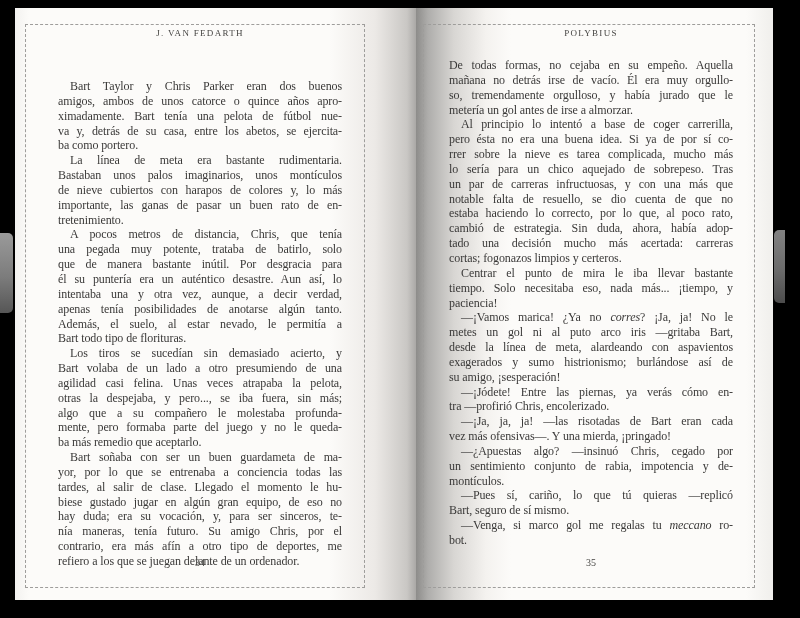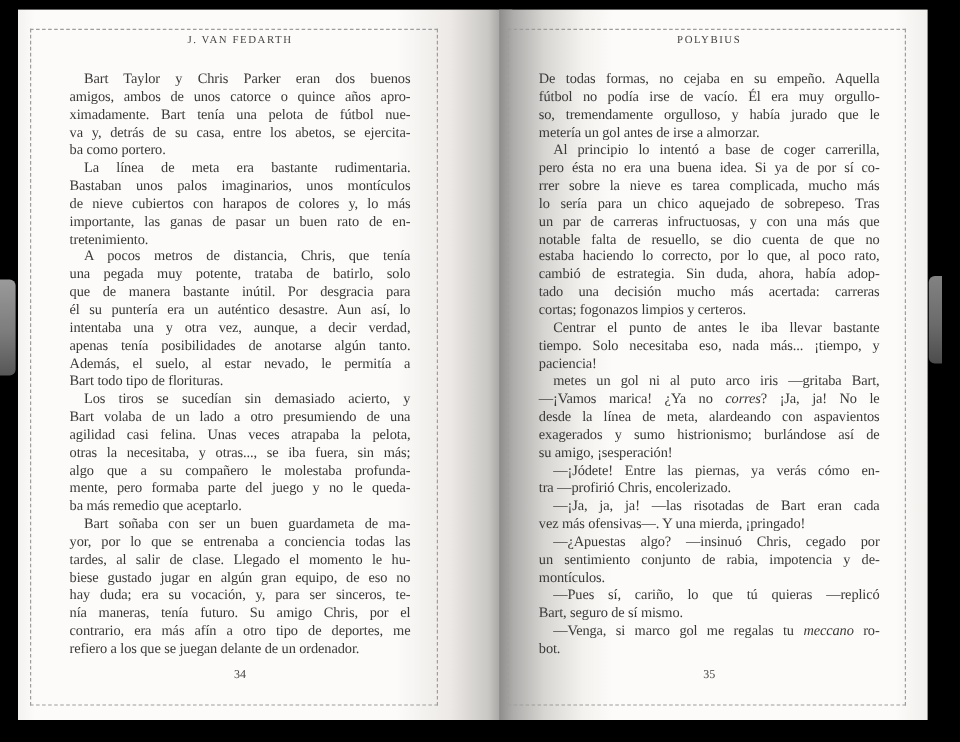--- a/index.html
+++ b/index.html
@@ -59,21 +59,21 @@
 
   .text-col {
     position: absolute;
     top: 50px;
     width: 284px;
     font-size: 12px;
     line-height: 14.85px;
     letter-spacing: -0.1px;
     color: #3a3938;
   }
-  .page.left .text-col { left: 43px; }
+  .page.left .text-col { left: 43px; margin-top: 21px; }
   .page.right .text-col { left: 33px; }
 
   .para { margin: 0; }
   .line {
     text-align: justify;
     text-align-last: justify;
     white-space: nowrap;
     overflow: visible;
   }
   .line.end { text-align-last: left; }
@@ -140,21 +140,21 @@
           <div class="line">él su puntería era un auténtico desastre. Aun así, lo</div>
           <div class="line">intentaba una y otra vez, aunque, a decir verdad,</div>
           <div class="line">apenas tenía posibilidades de anotarse algún tanto.</div>
           <div class="line">Además, el suelo, al estar nevado, le permitía a</div>
           <div class="line end">Bart todo tipo de florituras.</div>
         </div>
         <div class="para indent">
           <div class="line">Los tiros se sucedían sin demasiado acierto, y</div>
           <div class="line">Bart volaba de un lado a otro presumiendo de una</div>
           <div class="line">agilidad casi felina. Unas veces atrapaba la pelota,</div>
-          <div class="line">otras la necesitaba, y otras..., se iba fuera, sin más;</div>
+          <div class="line">otras la despejaba, y pero..., se iba fuera, sin más;</div>
           <div class="line">algo que a su compañero le molestaba profunda-</div>
           <div class="line">mente, pero formaba parte del juego y no le queda-</div>
           <div class="line end">ba más remedio que aceptarlo.</div>
         </div>
         <div class="para indent">
           <div class="line">Bart soñaba con ser un buen guardameta de ma-</div>
           <div class="line">yor, por lo que se entrenaba a conciencia todas las</div>
           <div class="line">tardes, al salir de clase. Llegado el momento le hu-</div>
           <div class="line">biese gustado jugar en algún gran equipo, de eso no</div>
           <div class="line">hay duda; era su vocación, y, para ser sinceros, te-</div>
@@ -165,44 +165,44 @@
       </div>
     <div class="page-number">34</div>
   </div>
 
   <div class="page right">
     <div class="frame"></div>
     <div class="running-header">POLYBIUS</div>
     <div class="text-col">
         <div class="para">
           <div class="line">De todas formas, no cejaba en su empeño. Aquella</div>
-          <div class="line">fútbol no podía irse de vacío. Él era muy orgullo-</div>
+          <div class="line">mañana no detrás irse de vacío. Él era muy orgullo-</div>
           <div class="line">so, tremendamente orgulloso, y había jurado que le</div>
           <div class="line end">metería un gol antes de irse a almorzar.</div>
         </div>
         <div class="para indent">
           <div class="line">Al principio lo intentó a base de coger carrerilla,</div>
           <div class="line">pero ésta no era una buena idea. Si ya de por sí co-</div>
           <div class="line">rrer sobre la nieve es tarea complicada, mucho más</div>
           <div class="line">lo sería para un chico aquejado de sobrepeso. Tras</div>
           <div class="line">un par de carreras infructuosas, y con una más que</div>
           <div class="line">notable falta de resuello, se dio cuenta de que no</div>
           <div class="line">estaba haciendo lo correcto, por lo que, al poco rato,</div>
           <div class="line">cambió de estrategia. Sin duda, ahora, había adop-</div>
           <div class="line">tado una decisión mucho más acertada: carreras</div>
           <div class="line end">cortas; fogonazos limpios y certeros.</div>
         </div>
         <div class="para indent">
-          <div class="line">Centrar el punto de antes le iba llevar bastante</div>
+          <div class="line">Centrar el punto de mira le iba llevar bastante</div>
           <div class="line">tiempo. Solo necesitaba eso, nada más... ¡tiempo, y</div>
           <div class="line end">paciencia!</div>
         </div>
         <div class="para indent">
+          <div class="line">—¡Vamos marica! ¿Ya no <i>corres</i>? ¡Ja, ja! No le</div>
           <div class="line">metes un gol ni al puto arco iris —gritaba Bart,</div>
-          <div class="line">—¡Vamos marica! ¿Ya no <i>corres</i>? ¡Ja, ja! No le</div>
           <div class="line">desde la línea de meta, alardeando con aspavientos</div>
           <div class="line">exagerados y sumo histrionismo; burlándose así de</div>
           <div class="line end">su amigo, ¡sesperación!</div>
         </div>
         <div class="para indent">
           <div class="line">—¡Jódete! Entre las piernas, ya verás cómo en-</div>
           <div class="line end">tra —profirió Chris, encolerizado.</div>
         </div>
         <div class="para indent">
           <div class="line">—¡Ja, ja, ja! —las risotadas de Bart eran cada</div>

